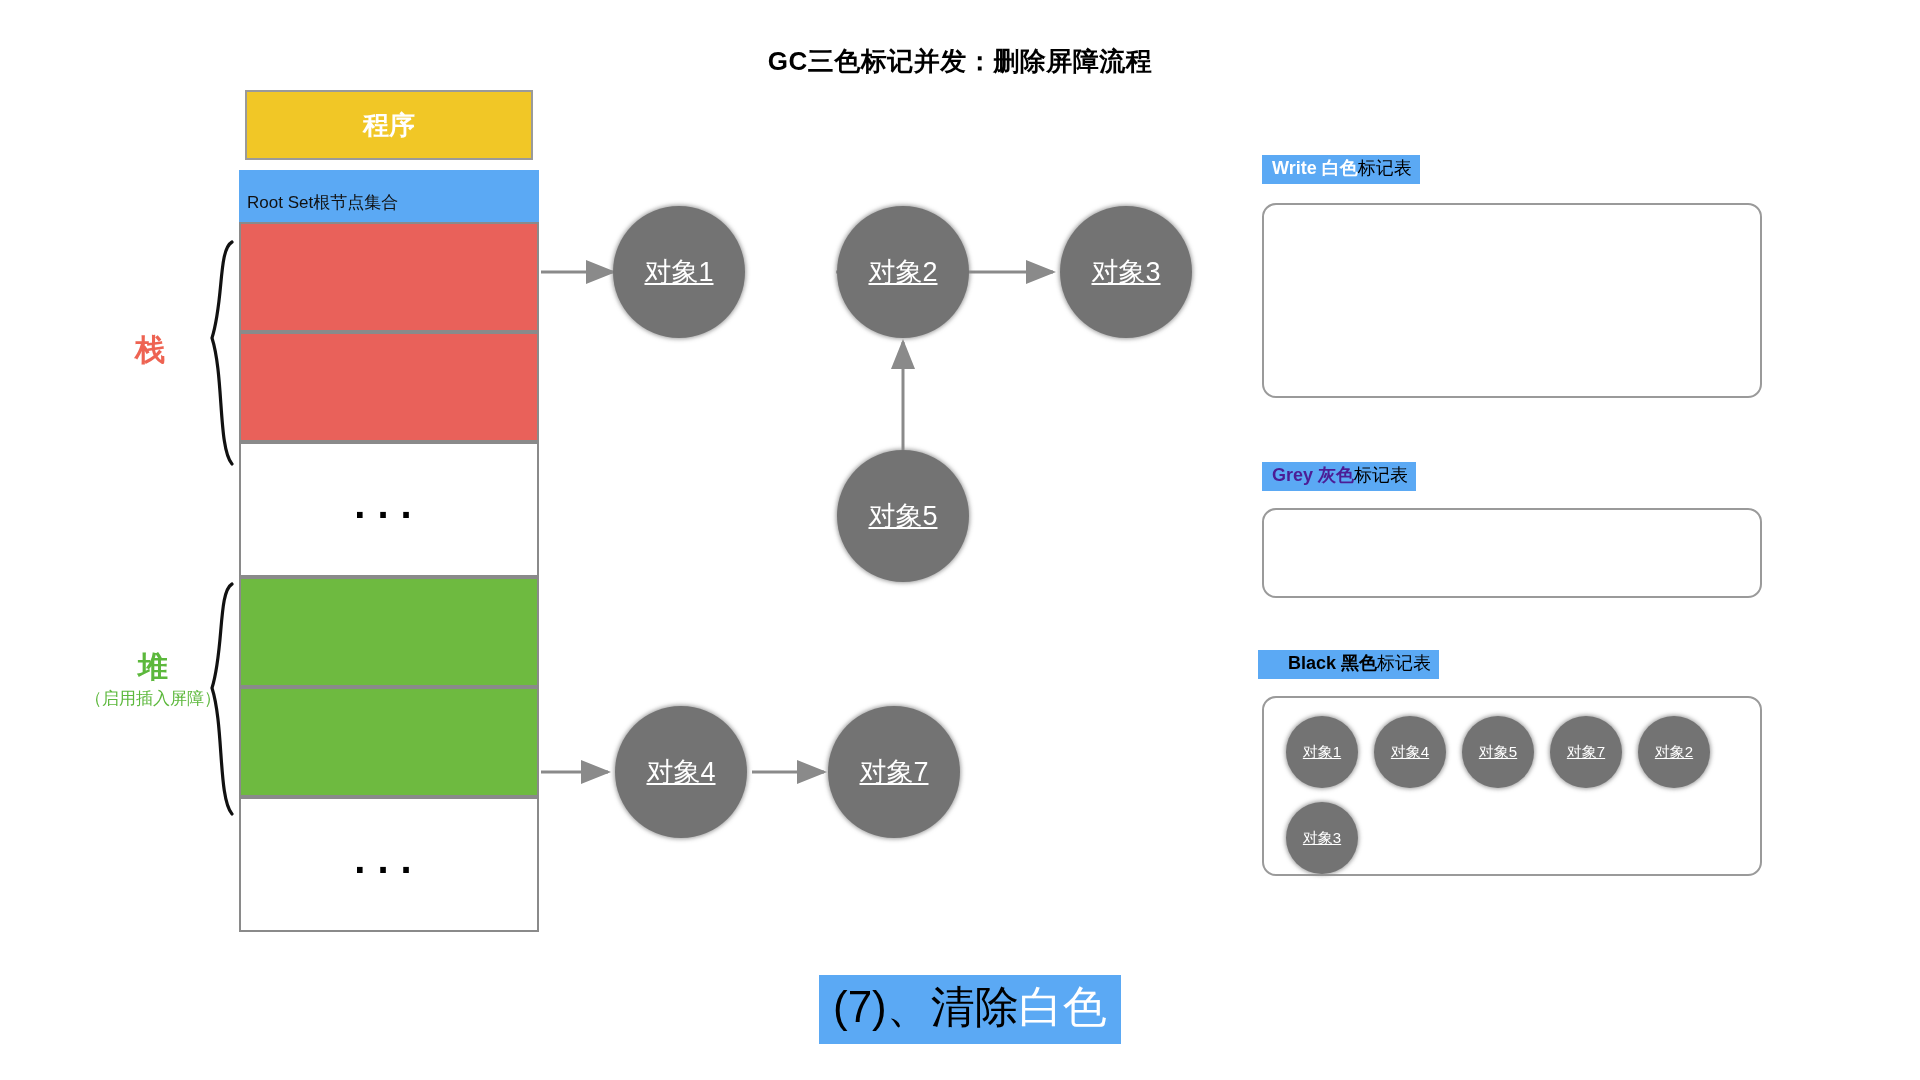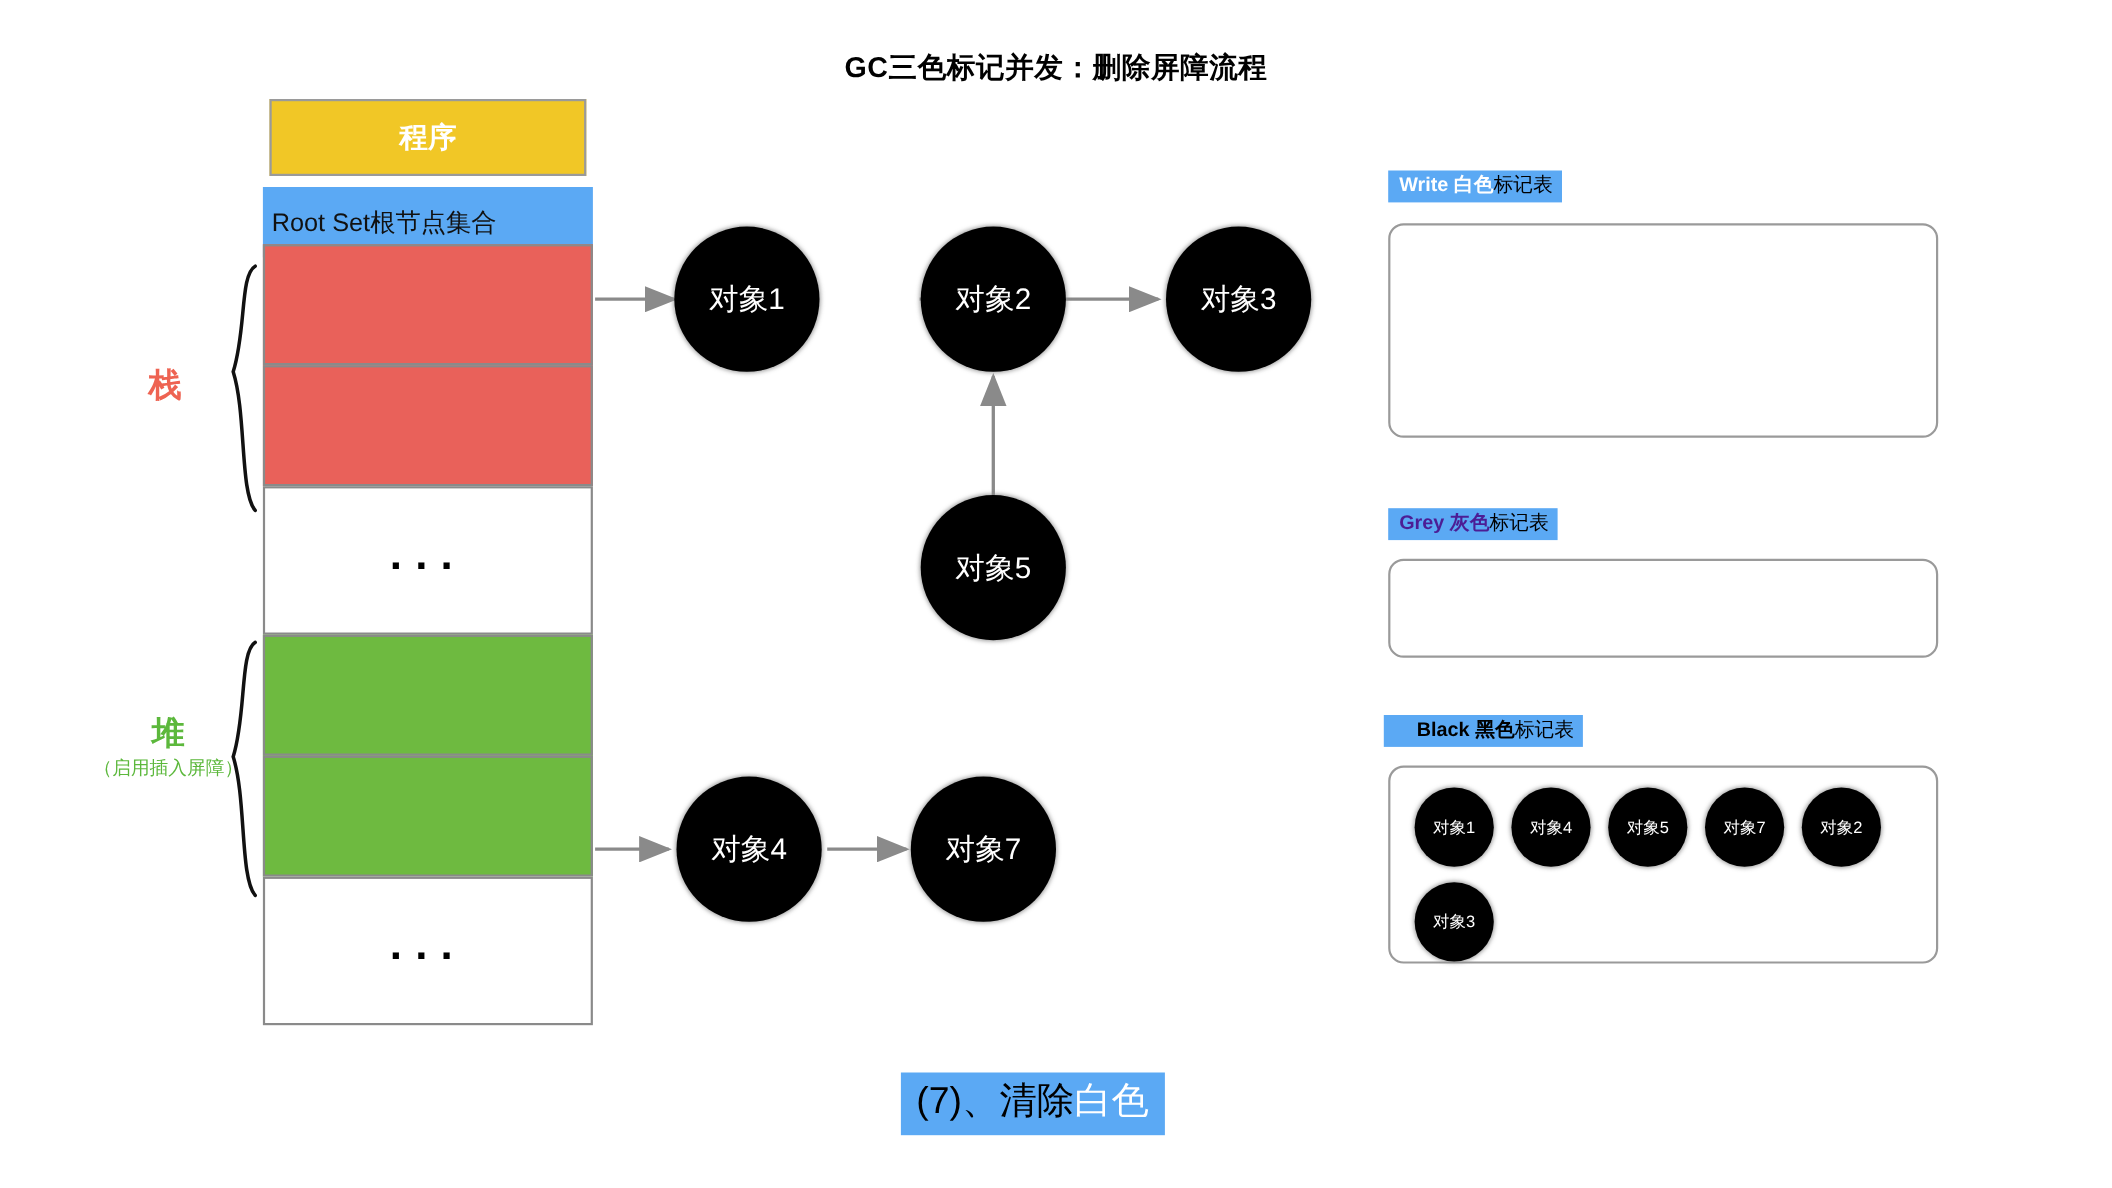--- a/index.html
+++ b/index.html
@@ -28,21 +28,21 @@
     position:absolute;left:245px;top:90px;width:288px;height:70px;
     background:#F1C726;border:2px solid #9A9A9A;
     display:flex;align-items:center;justify-content:center;
     color:#ffffff;font-size:26px;font-weight:bold;
     box-sizing:border-box;
   }
   .rootset-box{
     position:absolute;left:239px;top:170px;width:300px;height:64px;
     background:#5BA9F4;
     display:flex;align-items:center;justify-content:flex-start;
-    color:#111;font-size:23px;
+    color:#111;font-size:17px;
     box-sizing:border-box;padding-left:8px;
   }
 
   .slot{
     position:absolute;left:239px;width:300px;
     border:2px solid #8A8A8A;box-sizing:border-box;
   }
   .slot.red{background:#E9615A;}
   .slot.green{background:#6EBA40;}
   .slot.empty{background:#ffffff;}
@@ -58,25 +58,26 @@
   }
   .lbl-heap{
     position:absolute;left:58px;top:650px;width:190px;text-align:center;
     color:#5CB83C;font-size:30px;font-weight:bold;line-height:1.15;
   }
   .lbl-heap .sub{display:block;font-size:17px;font-weight:normal;margin-top:4px;}
 
   
   .node{
     position:absolute;border-radius:50%;
-    background:#000000;
+    background:#737373;
     color:#ffffff;
     display:flex;align-items:center;justify-content:center;
     box-shadow:0 0 4px 1px rgba(140,140,140,.85);
     box-sizing:border-box;
+    text-decoration:underline;
   }
   .node.big{width:132px;height:132px;font-size:27px;}
   .node.mini{width:72px;height:72px;font-size:15px;}
 
   
   .tbl-title{
     position:absolute;background:#5BA9F4;
     font-size:18px;font-weight:bold;white-space:nowrap;
     padding:2px 8px 4px 10px;box-sizing:border-box;
     line-height:1.25;
@@ -93,21 +94,21 @@
   .chips{
     position:absolute;left:22px;top:18px;right:18px;
     display:flex;flex-wrap:wrap;gap:14px 16px;
     align-content:flex-start;
   }
 
   
   .caption{
     position:absolute;left:819px;top:975px;
     background:#5BA9F4;
-    font-size:34px;color:#000;
+    font-size:44px;color:#000;
     padding:6px 14px 10px 14px;white-space:nowrap;
     box-sizing:border-box;line-height:1.2;
   }
   .caption .hl{color:#ffffff;}
 
   svg.edges{position:absolute;left:0;top:0;width:1920px;height:1080px;pointer-events:none;}
 </style>
 </head>
 <body>
 

